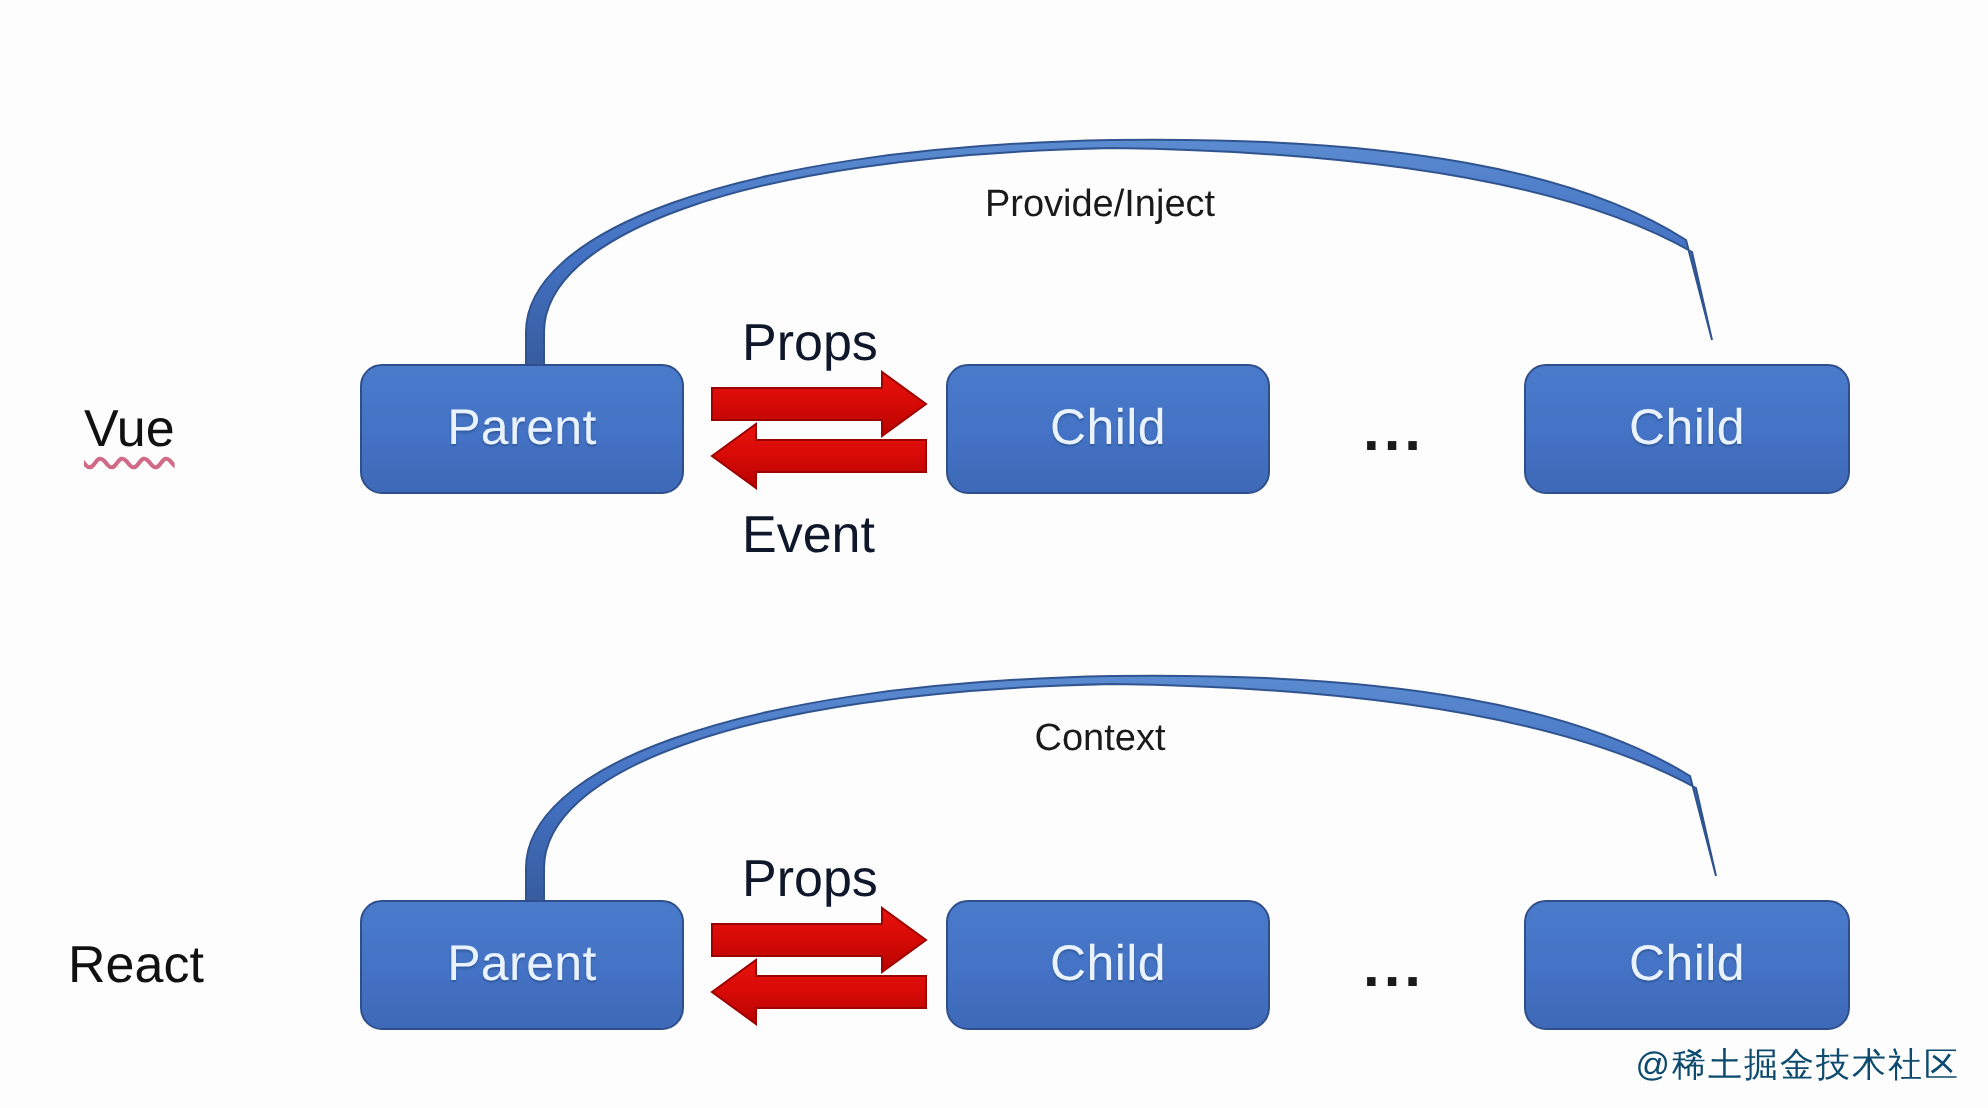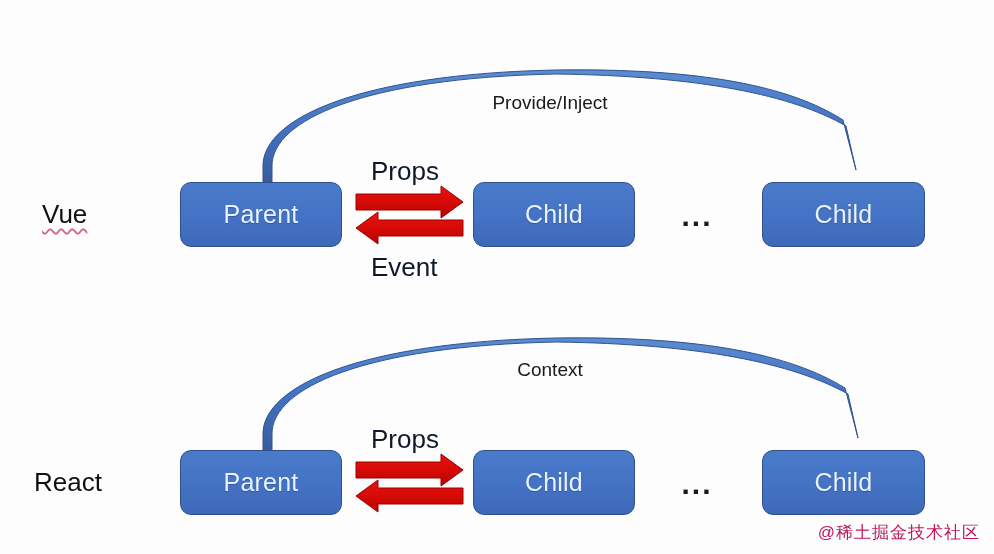--- a/index.html
+++ b/index.html
@@ -85,21 +85,21 @@
     height: 554px;
     pointer-events: none;
   }
 
   
   .watermark {
     position: absolute;
     right: 14px;
     bottom: 10px;
     font-size: 17px;
-    color: #be185d;
+    color: #0c4a6e;
     letter-spacing: 1px;
     white-space: nowrap;
   }
 </style>
 </head>
 <body>
 
 <div id="canvas">
 
   <svg id="overlay" viewBox="0 0 994 554" xmlns="http://www.w3.org/2000/svg">

